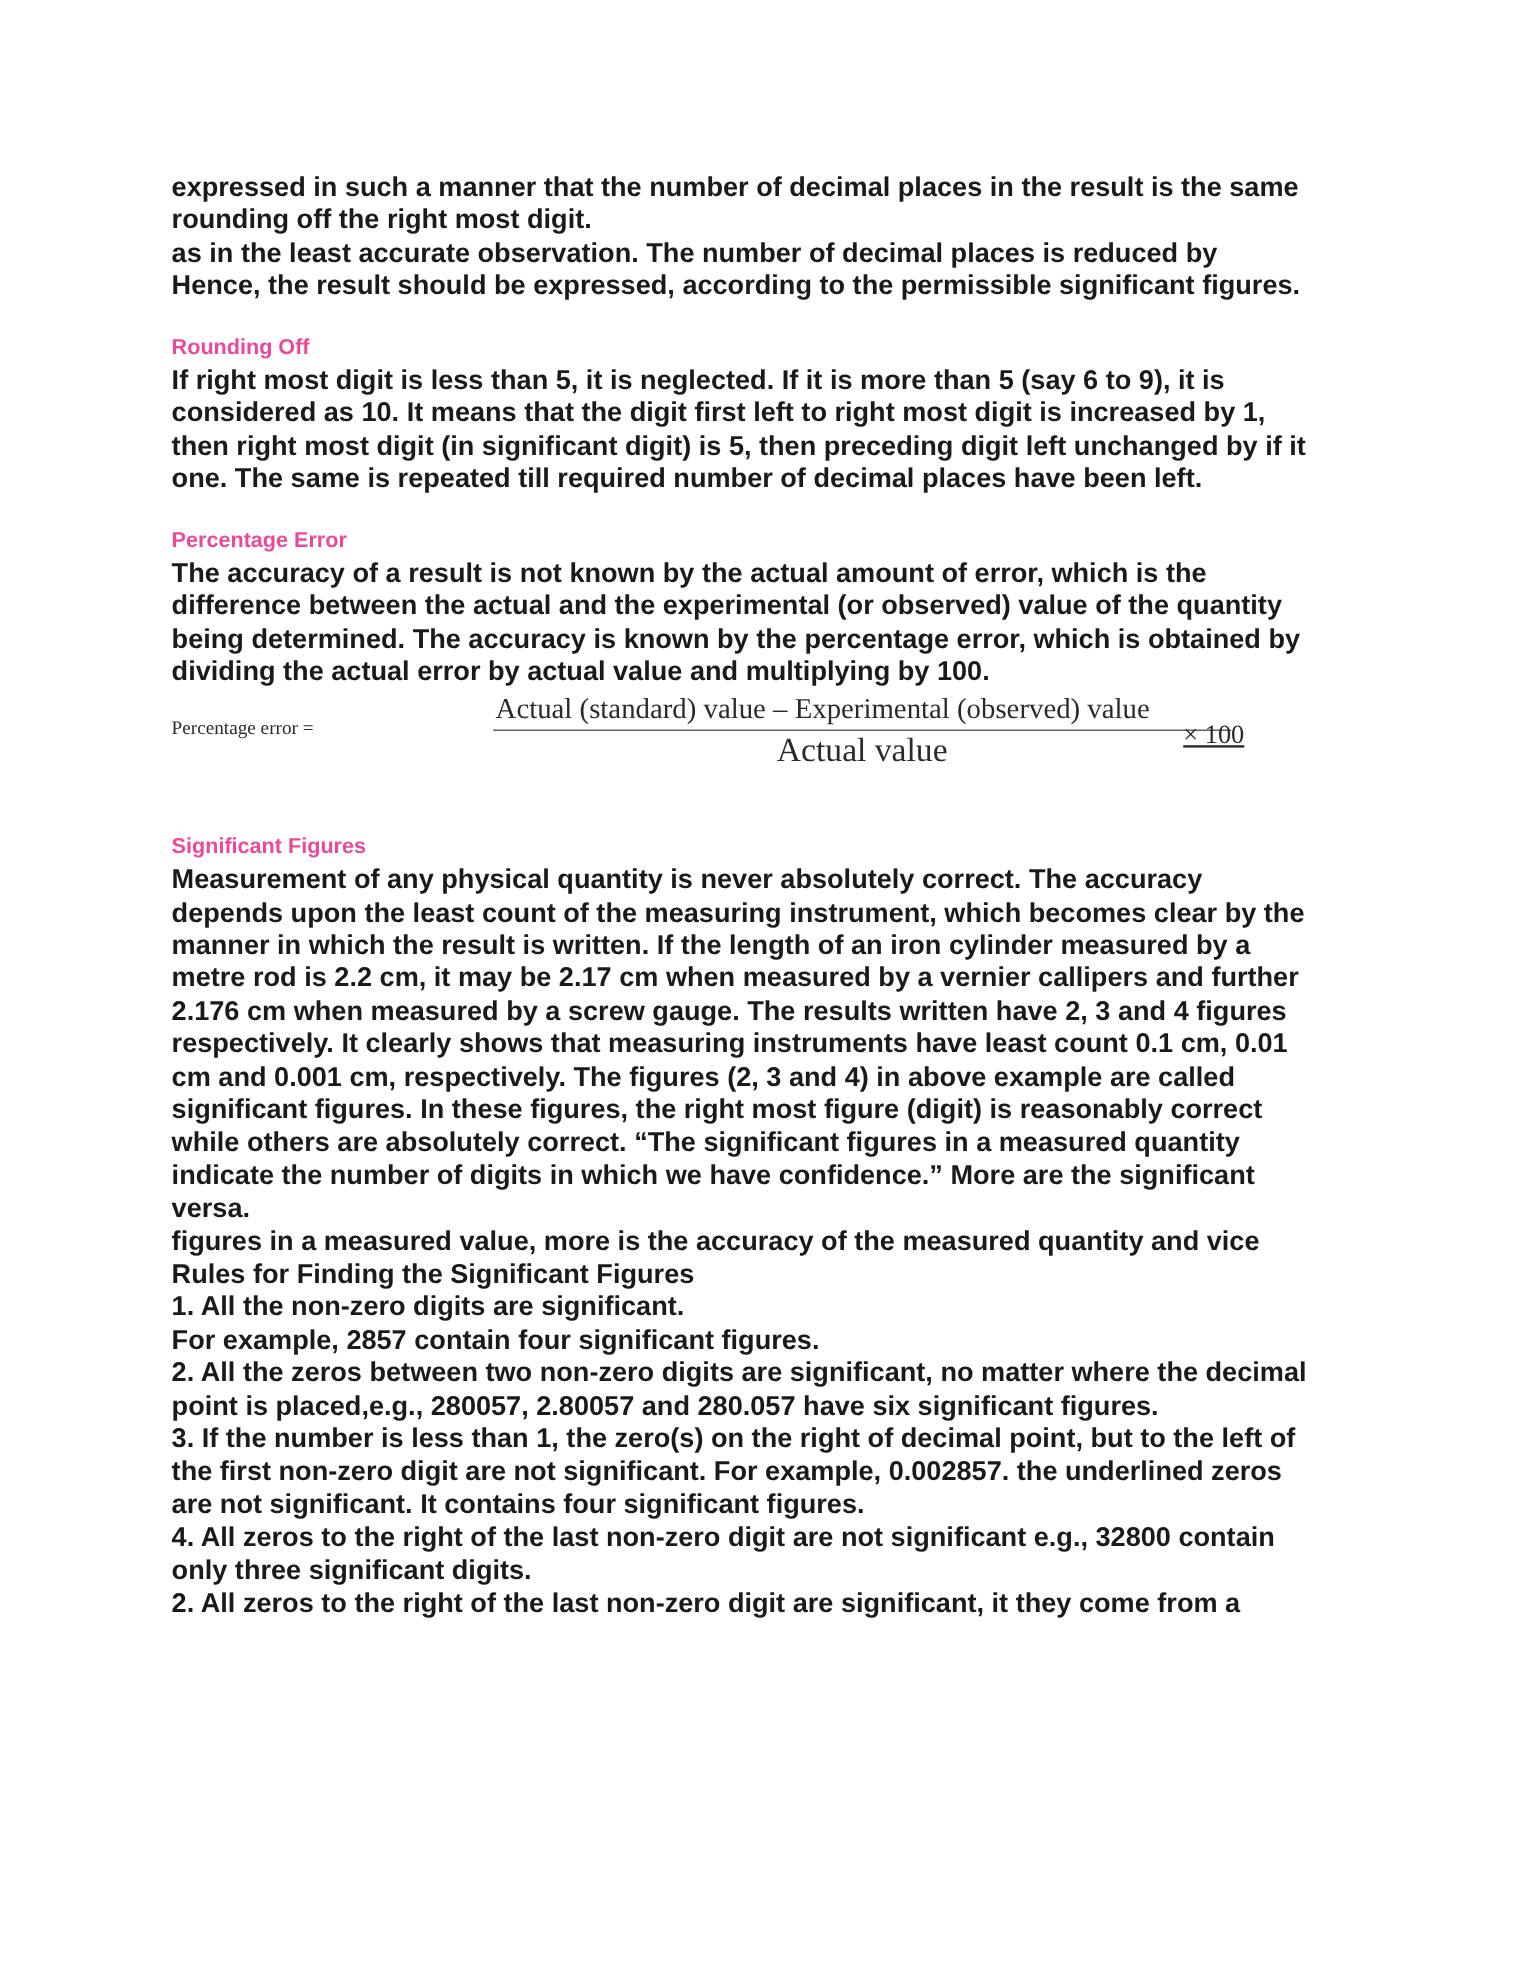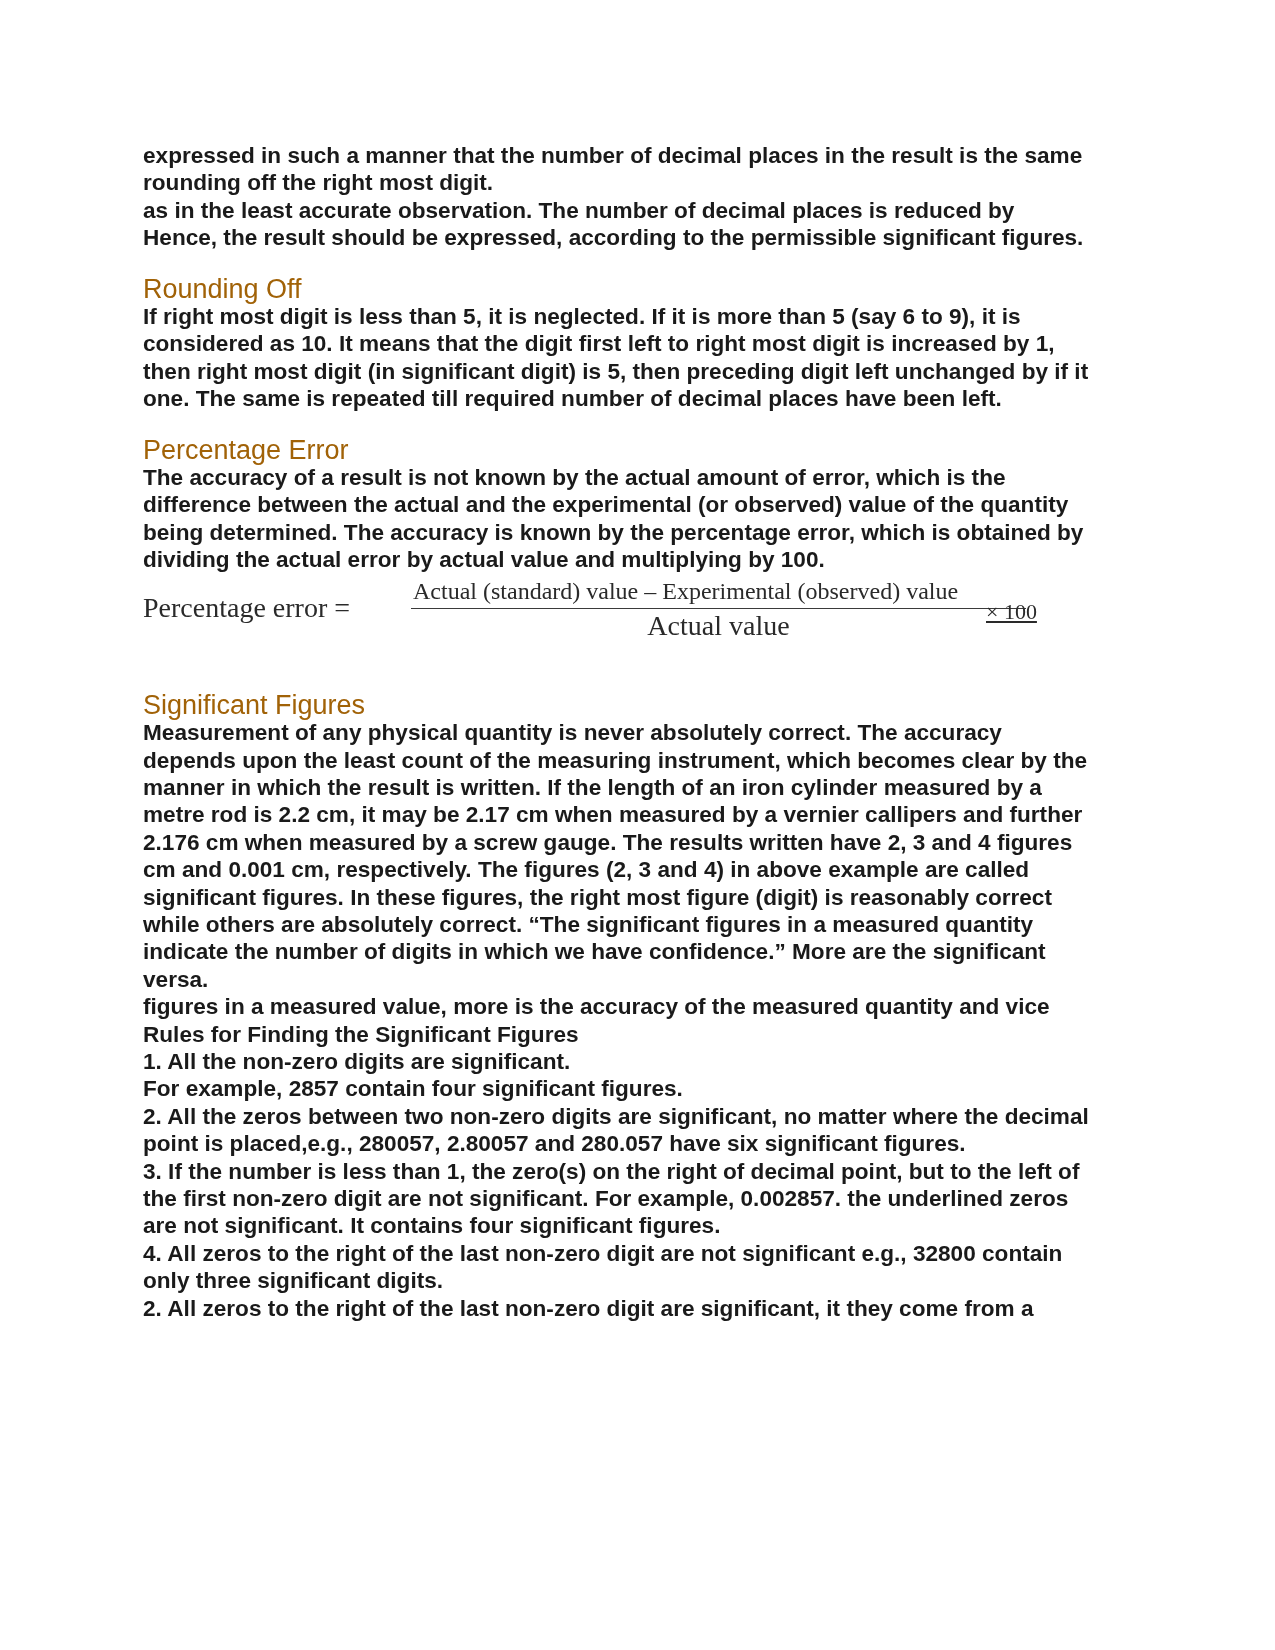--- a/index.html
+++ b/index.html
@@ -27,38 +27,38 @@
       margin: 0;
       white-space: normal;
     }
     .line {
       display: block;
       white-space: nowrap;
       font-weight: bold;
     }
     .heading {
       display: block;
-      color: #a16207;
-      font-weight: normal;
-      font-size: 27px;
+      color: #ec4899;
+      font-weight: bold;
+      font-size: 18px;
       line-height: 27.4px;
       white-space: nowrap;
     }
     .gap-lg { height: 24px; }
     .formula {
       position: relative;
       height: 118px;
       font-family: "Liberation Serif", "DejaVu Serif", serif;
       color: #2a2a2a;
     }
     .formula .lhs {
       position: absolute;
       left: 0;
       top: 20px;
-      font-size: 28px;
+      font-size: 16px;
       white-space: nowrap;
     }
     .formula .frac {
       position: absolute;
       left: 228px;
       top: 2px;
       width: 615px;
       margin-left: 40px;
     }
     .formula .num {
@@ -136,20 +136,21 @@
     <span class="mult">× 100</span>
   </div>
 
   <div class="para">
     <span class="heading">Significant Figures</span>
     <span class="line">Measurement of any physical quantity is never absolutely correct. The accuracy</span>
     <span class="line">depends upon the least count of the measuring instrument, which becomes clear by the</span>
     <span class="line">manner in which the result is written. If the length of an iron cylinder measured by a</span>
     <span class="line">metre rod is 2.2 cm, it may be 2.17 cm when measured by a vernier callipers and further</span>
     <span class="line">2.176 cm when measured by a screw gauge. The results written have 2, 3 and 4 figures</span>
+    <span class="line">respectively. It clearly shows that measuring instruments have least count 0.1 cm, 0.01</span>
     <span class="line">cm and 0.001 cm, respectively. The figures (2, 3 and 4) in above example are called</span>
     <span class="line">significant figures. In these figures, the right most figure (digit) is reasonably correct</span>
     <span class="line">while others are absolutely correct. “The significant figures in a measured quantity</span>
     <span class="line">indicate the number of digits in which we have confidence.” More are the significant</span>
     <span class="line">versa.</span>
     <span class="line">figures in a measured value, more is the accuracy of the measured quantity and vice</span>
     <span class="line">Rules for Finding the Significant Figures</span>
     <span class="line">1. All the non-zero digits are significant.</span>
     <span class="line">For example, 2857 contain four significant figures.</span>
     <span class="line">2. All the zeros between two non-zero digits are significant, no matter where the decimal</span>

